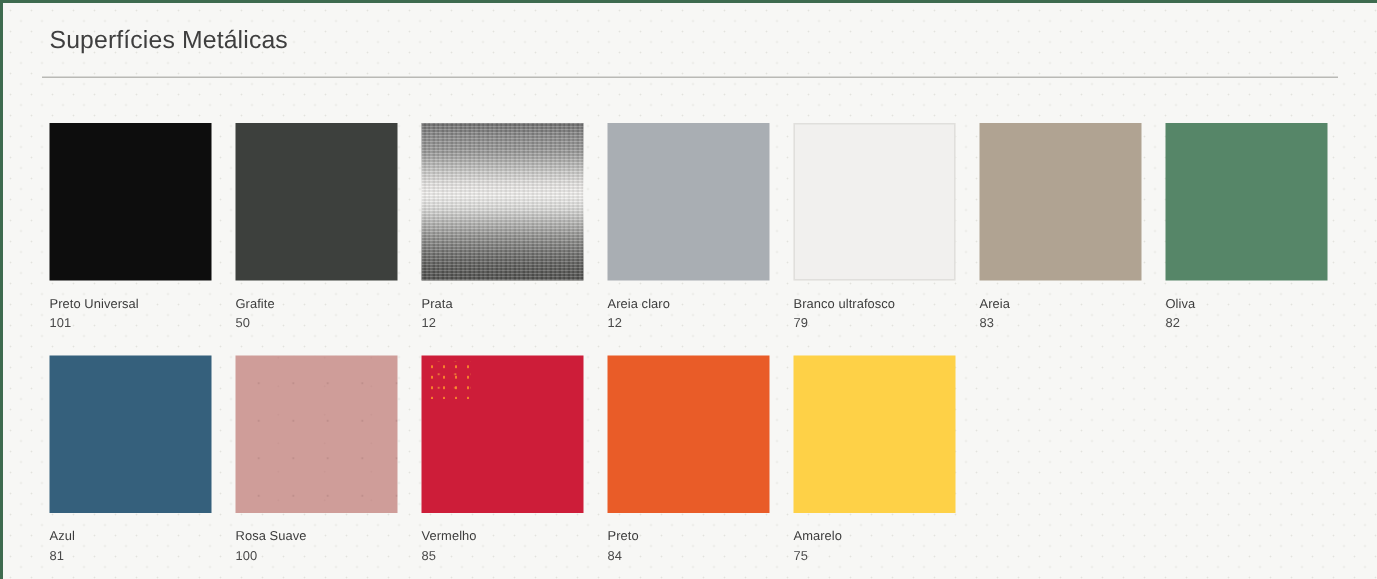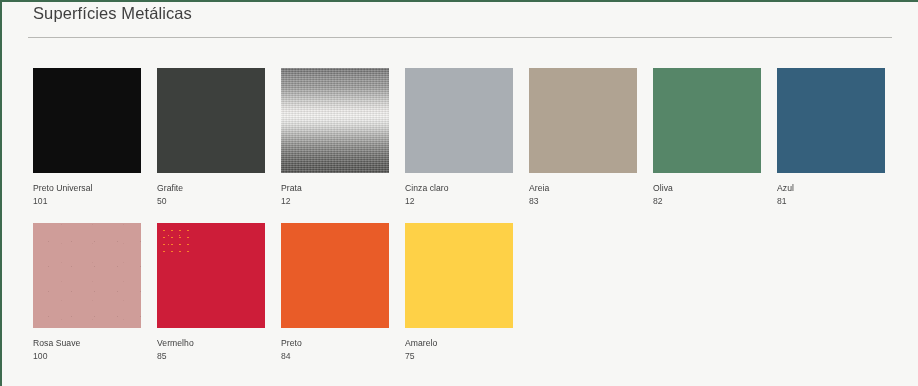--- a/index.html
+++ b/index.html
@@ -25,21 +25,21 @@
   #page {
     width: 100%;
     height: 100%;
     box-sizing: border-box;
     padding: 0 26px;
     position: relative;
   }
 
   
   .header {
-    padding-top: 0;
+    padding-top: 14px;
   }
   .page-title {
     font-size: 16.5px;
     color: #3f3f3f;
     letter-spacing: 0.1px;
     line-height: 22px;
     font-weight: 400;
     margin: 0;
     padding-left: 5px;
   }
@@ -176,22 +176,27 @@
         <div class="chip-name">Grafite</div>
         <div class="chip-code">50</div>
       </div>
       <div class="swatch-cell">
         <div class="chip metal"></div>
         <div class="chip-name">Prata</div>
         <div class="chip-code">12</div>
       </div>
       <div class="swatch-cell">
         <div class="chip" style="background-color: rgb(169, 174, 179);"></div>
-        <div class="chip-name">Cinza claro</div>
+        <div class="chip-name">Areia claro</div>
         <div class="chip-code">12</div>
+      </div>
+      <div class="swatch-cell">
+        <div class="chip bordered" style="background-color: rgb(241, 240, 238);"></div>
+        <div class="chip-name">Branco ultrafosco</div>
+        <div class="chip-code">79</div>
       </div>
       <div class="swatch-cell">
         <div class="chip" style="background-color: rgb(176, 163, 146);"></div>
         <div class="chip-name">Areia</div>
         <div class="chip-code">83</div>
       </div>
       <div class="swatch-cell">
         <div class="chip" style="background-color: rgb(86, 134, 104);"></div>
         <div class="chip-name">Oliva</div>
         <div class="chip-code">82</div>

